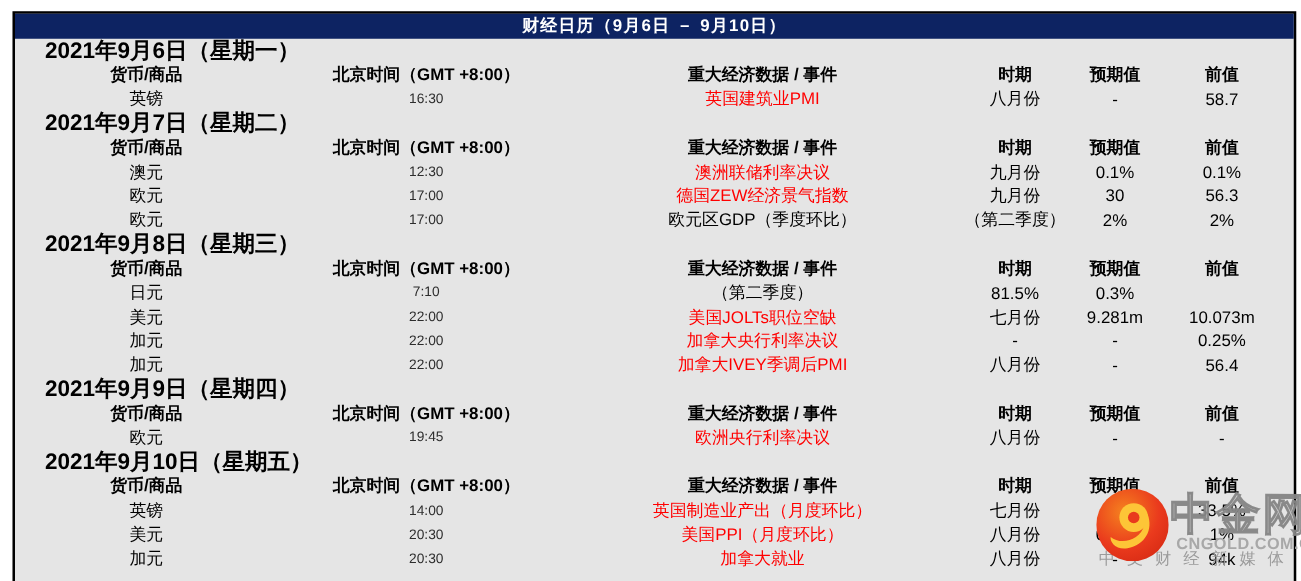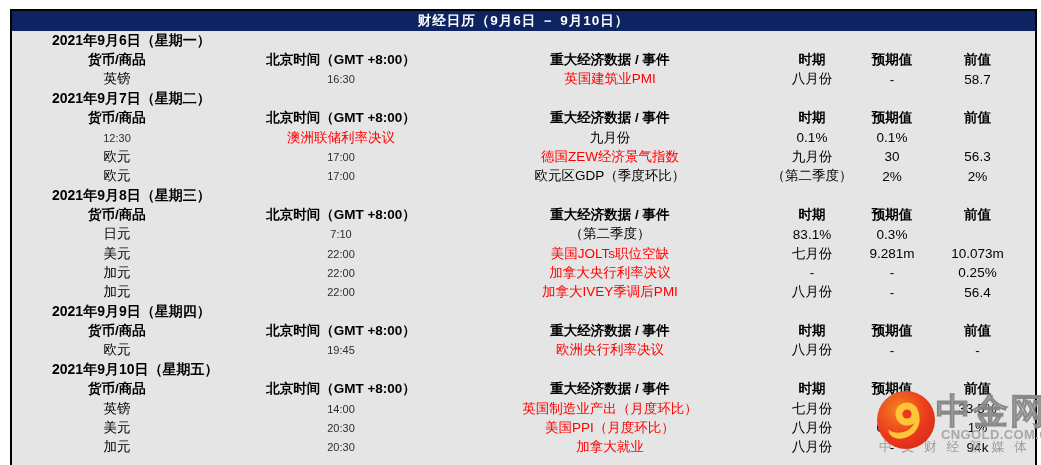--- a/index.html
+++ b/index.html
@@ -12,21 +12,21 @@
     position:absolute;left:10px;top:9px;width:1027px;height:462px;
     border:2px solid #000;box-sizing:border-box;background:#e5e5e5;
   }
   .titlebar{
     height:20px;background:#0d2362;color:#fff;
     display:flex;align-items:center;justify-content:center;
     font-size:13.5px;font-weight:bold;letter-spacing:1px;
   }
   .tbl{display:flex;flex-direction:column;height:426px;}
   .row{flex:1;display:grid;grid-template-columns:210px 238px 300px 104px 56px 115px;align-items:center;}
-  .row.date-row{display:block;line-height:19.4px;padding-left:40px;font-weight:bold;font-size:14px;color:#000;}
+  .row.date-row{display:block;line-height:19.4px;padding-left:24px;font-weight:bold;font-size:18px;color:#000;}
   .row.head-row{font-weight:bold;font-size:14px;color:#000;}
   .c{text-align:center;white-space:nowrap;overflow:visible;font-size:13.5px;color:#000;}
   .time{font-size:11px;color:#2d2d2d;}
   .ev{color:#ff0000;}
   .ev.ev-dark{color:#000000;}
   
   .logo{position:absolute;left:877px;top:391px;width:58px;height:58px;z-index:5;}
   .wm-brand{
     position:absolute;left:936px;top:388px;z-index:4;
     font-size:35px;font-weight:bold;letter-spacing:2px;white-space:nowrap;
@@ -71,20 +71,21 @@
     <div class="row date-row"><span>2021年9月7日（星期二）</span></div>
     <div class="row head-row">
       <span class="c">货币/商品</span>
       <span class="c">北京时间（GMT +8:00）</span>
       <span class="c">重大经济数据 / 事件</span>
       <span class="c">时期</span>
       <span class="c">预期值</span>
       <span class="c">前值</span>
     </div>
     <div class="row">
+      <span class="c">澳元</span>
       <span class="c time">12:30</span>
       <span class="c ev">澳洲联储利率决议</span>
       <span class="c">九月份</span>
       <span class="c">0.1%</span>
       <span class="c">0.1%</span>
     </div>
     <div class="row">
       <span class="c">欧元</span>
       <span class="c time">17:00</span>
       <span class="c ev">德国ZEW经济景气指数</span>
@@ -107,21 +108,21 @@
       <span class="c">北京时间（GMT +8:00）</span>
       <span class="c">重大经济数据 / 事件</span>
       <span class="c">时期</span>
       <span class="c">预期值</span>
       <span class="c">前值</span>
     </div>
     <div class="row">
       <span class="c">日元</span>
       <span class="c time">7:10</span>
       <span class="c">（第二季度）</span>
-      <span class="c">83.1%</span>
+      <span class="c">81.5%</span>
       <span class="c">0.3%</span>
     </div>
     <div class="row">
       <span class="c">美元</span>
       <span class="c time">22:00</span>
       <span class="c ev">美国JOLTs职位空缺</span>
       <span class="c">七月份</span>
       <span class="c">9.281m</span>
       <span class="c">10.073m</span>
     </div>

